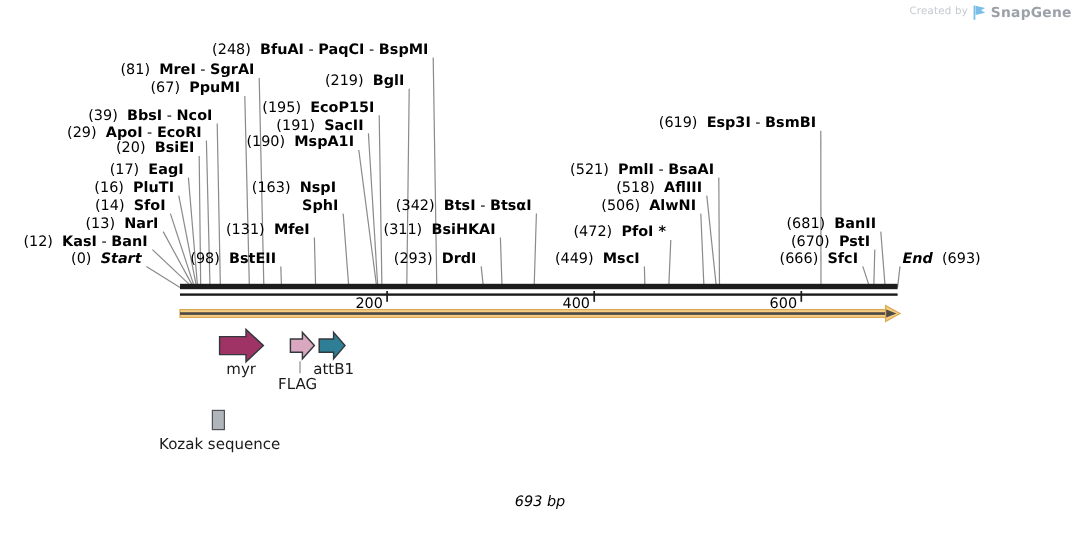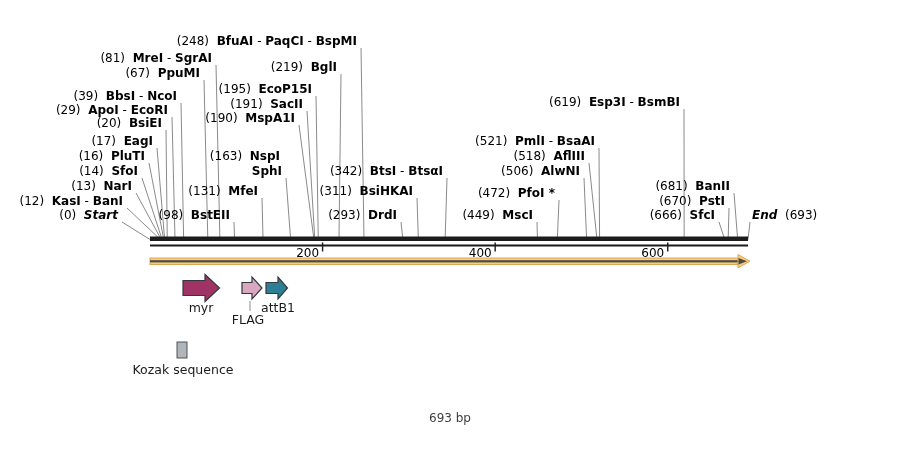--- a/index.html
+++ b/index.html
@@ -4,26 +4,34 @@
 <style>
   html,body{margin:0;padding:0;background:#ffffff;}
   .stage{position:relative;width:900px;height:452px;background:#ffffff;overflow:hidden;
          font-family:"DejaVu Sans",sans-serif;}
   .watermark{position:absolute;top:3px;right:7px;display:flex;align-items:center;gap:4px;}
   .watermark .created{font-size:8.5px;color:#c5cad0;letter-spacing:.2px;}
   .watermark .brand{font-size:11.5px;color:#9ba1a8;font-weight:600;letter-spacing:.2px;}
   #map-svg{position:absolute;left:0;top:0;}
   .title-block{position:absolute;left:0;top:409px;width:100%;text-align:center;}
   .map-title{font-size:15px;font-weight:bold;color:#000;}
-  .map-subtitle{font-size:12px;color:#404040;margin-top:2px;}
+  .map-subtitle{font-size:12px;color:#000000;margin-top:2px;font-style:italic;}
 </style>
 </head>
 <body>
 
 <div class="stage">
+  <div class="watermark">
+    <span class="created">Created by</span>
+    <svg width="11" height="13" viewBox="0 0 11 13">
+      <path id="wm-flag-a" d="M1,0.5 L1,12.5" stroke="#7bbfe9" stroke-width="1.6" fill="none"></path>
+      <path id="wm-flag-b" d="M2,0.8 L10,2.6 L6.5,4.6 L10,6.6 L2,8.4 Z" fill="#7bbfe9"></path>
+    </svg>
+    <span class="brand">SnapGene</span>
+  </div>
 
   <svg id="map-svg" width="900" height="452" viewBox="0 0 900 452" style="font-family:&quot;DejaVu Sans&quot;,sans-serif;">
       <line x1="361" y1="48" x2="364.00288600288604" y2="239.5" stroke="#8a8a8a" stroke-width="1"></line>
       <line x1="216" y1="65" x2="219.8961038961039" y2="239.5" stroke="#8a8a8a" stroke-width="1"></line>
       <line x1="341" y1="74" x2="338.978354978355" y2="239.5" stroke="#8a8a8a" stroke-width="1"></line>
       <line x1="204" y1="80" x2="207.81529581529583" y2="239.5" stroke="#8a8a8a" stroke-width="1"></line>
       <line x1="316" y1="96" x2="318.2683982683983" y2="239.5" stroke="#8a8a8a" stroke-width="1"></line>
       <line x1="181" y1="103" x2="183.65367965367966" y2="239.5" stroke="#8a8a8a" stroke-width="1"></line>
       <line x1="684" y1="109" x2="684.1443001443001" y2="239.5" stroke="#8a8a8a" stroke-width="1"></line>
       <line x1="307" y1="111" x2="314.81673881673885" y2="239.5" stroke="#8a8a8a" stroke-width="1"></line>

